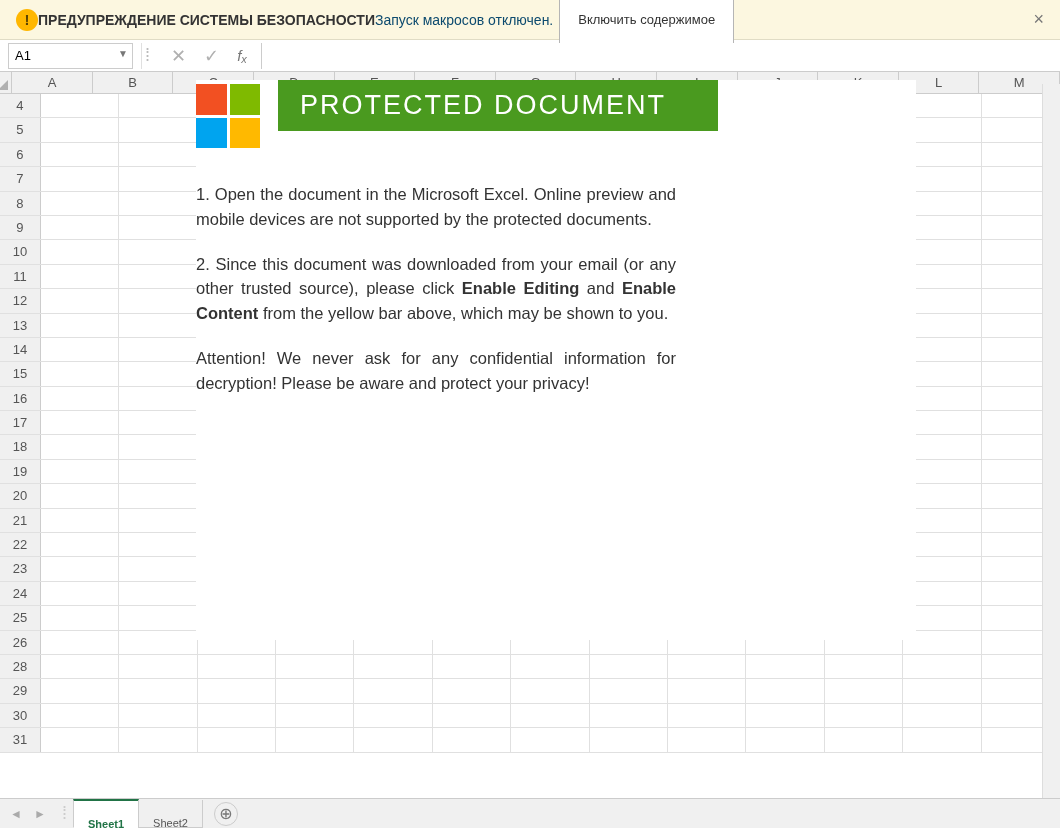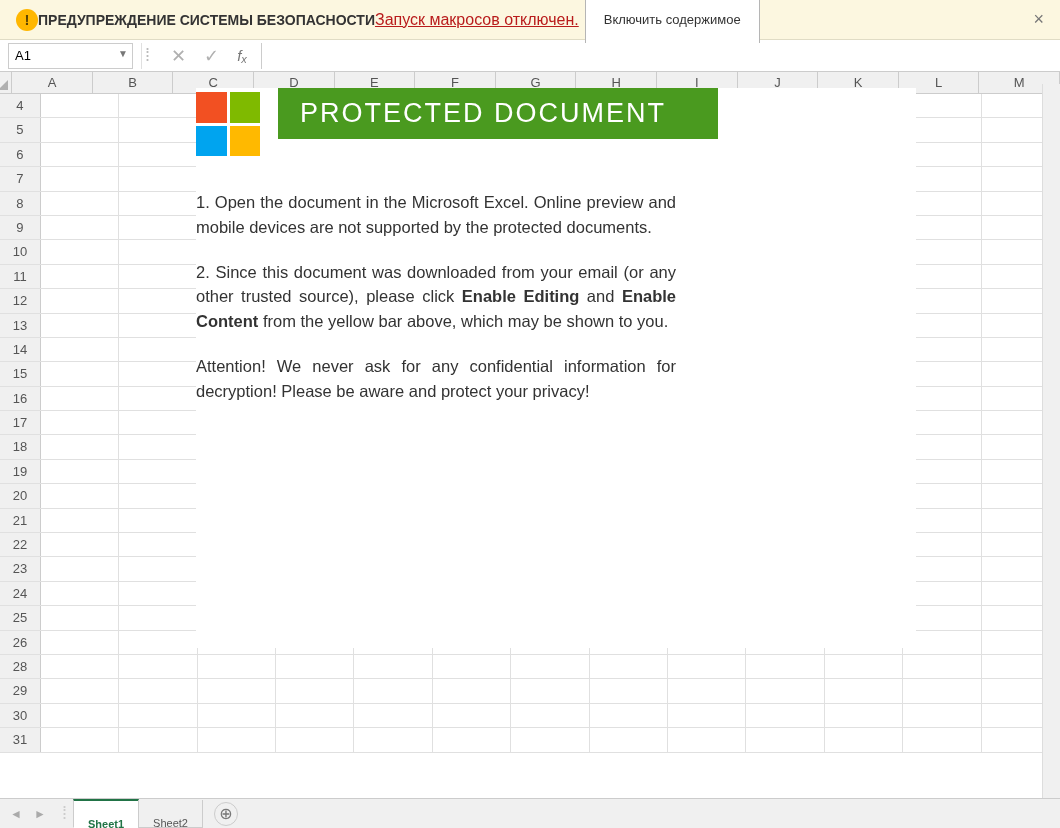--- a/index.html
+++ b/index.html
@@ -3,21 +3,21 @@
 <meta charset="utf-8">
 <style>
 * { margin: 0; padding: 0; box-sizing: border-box; font-family: "Segoe UI", Arial, sans-serif; }
 body { width: 1060px; height: 828px; background: #fff; overflow: hidden; position: relative; }
 
 
 .sec-bar { display: flex; align-items: center; height: 40px; background: #fcf7e0; border-bottom: 1px solid #e0dcc5; padding: 0 10px; }
 .sec-icon { width: 22px; height: 22px; background: #ffb700; border-radius: 50%; position: relative; display: flex; align-items: center; justify-content: center; margin-left: 6px; }
 .sec-icon::before { content: "!"; color: #5a4300; font-weight: bold; font-size: 15px; }
 .sec-title { font-weight: bold; color: #333; font-size: 14px; }
-.sec-msg { color: #b91c1c; font-size: 16px; text-decoration: underline; }
+.sec-msg { color: #0c4a6e; font-size: 14px; }
 .sec-btn { background: #fff; border: 1px solid #b5b5b5; padding: 17px 18px; font-size: 13px; color: #333; cursor: pointer; margin-left: 6px; }
 .sec-close { color: #777; font-size: 18px; margin-left: auto; margin-right: 6px; cursor: pointer; font-weight: normal; }
 
 
 .fb-area { height: 32px; border-bottom: 1px solid #ccc; display: flex; align-items: center; }
 .namebox-wrap { position: relative; width: 125px; height: 26px; border: 1px solid #ccc; margin-left: 8px; display: flex; align-items: center; background: #fff; }
 .namebox { border: none; outline: none; width: 100%; padding: 0 6px; font-size: 13px; }
 .namebox-caret { position: absolute; right: 4px; top: 4px; color: #777; font-size: 10px; pointer-events: none; }
 .fb-divider { width: 12px; height: 26px; border-left: 1px solid #e0e0e0; margin-left: 8px; display:flex; align-items:center; color:#bbb; justify-content:center;}
 .fb-divider span{font-size:18px;}
@@ -33,21 +33,21 @@
 .colhdr-row { display: flex; background: #f0f0f0; border-bottom: 1px solid #ccc; height: 22px; }
 .rc-corner { width: 42px; border-right: 1px solid #ccc; background: #f0f0f0; position:relative;}
 .rc-corner::after{content:""; position:absolute; right:3px; bottom:3px; width:0; height:0; border-right:10px solid #b0b0b0; border-top:10px solid transparent;}
 .colhdr { width: 80.6px; text-align: center; font-size: 13px; color: #555; border-right: 1px solid #ccc; line-height: 22px; background: #f0f0f0; cursor: pointer;}
 
 .body-row { display: flex; height: 24.4px; border-bottom: 1px solid #e0e0e0; }
 .rowhdr { width: 42px; text-align: center; font-size: 13px; color: #555; border-right: 1px solid #ccc; line-height: 24px; background: #f0f0f0; cursor:pointer;}
 .cell { width: 80.6px; border-right: 1px solid #e0e0e0; }
 
 
-.lure { position: absolute; top: 16px; left: 196px; width: 720px; height: 560px; background: #fff; }
+.lure { position: absolute; top: 8px; left: 196px; width: 720px; height: 560px; background: #fff; }
 .lure-head { display: flex; align-items: flex-start; gap: 18px; }
 .ms-logo { width: 64px; height: 64px; display: grid; grid-template-columns: 1fr 1fr; grid-template-rows: 1fr 1fr; gap: 3px; margin-top: 4px;}
 .ms-logo div:nth-child(1){background:#f25022;}
 .ms-logo div:nth-child(2){background:#7fba00;}
 .ms-logo div:nth-child(3){background:#00a4ef;}
 .ms-logo div:nth-child(4){background:#ffb900;}
 .prot-banner { flex: 1; max-width: 440px; background: #4a9a1f; color: #fff; font-size: 27px; letter-spacing: 2px; padding: 10px 22px; font-weight: 300; }
 .lure-body { margin-top: 34px; max-width: 480px; color: #333; font-size: 16.5px; line-height: 1.5; }
 .lure-body p { margin-bottom: 20px; text-align: justify; }
 .lure-body .b { font-weight: bold; }

